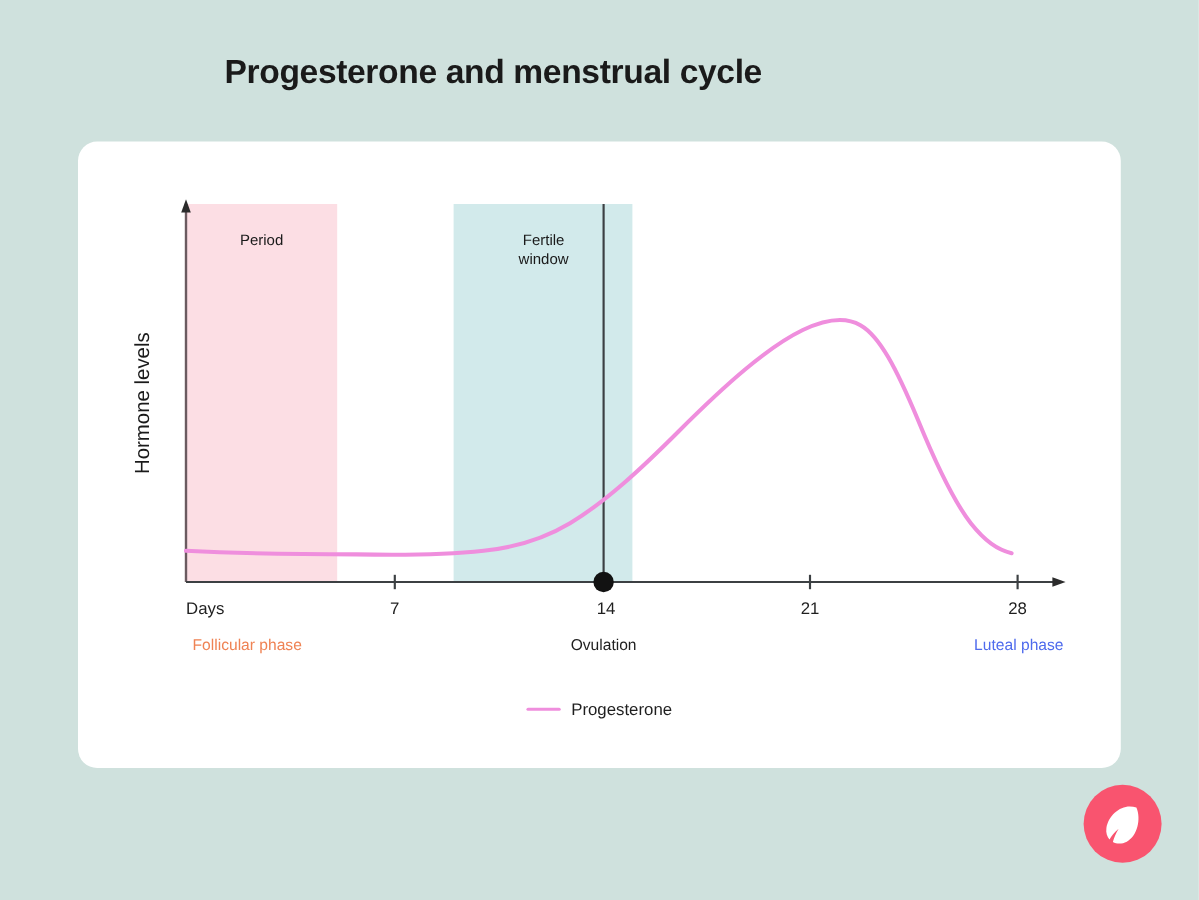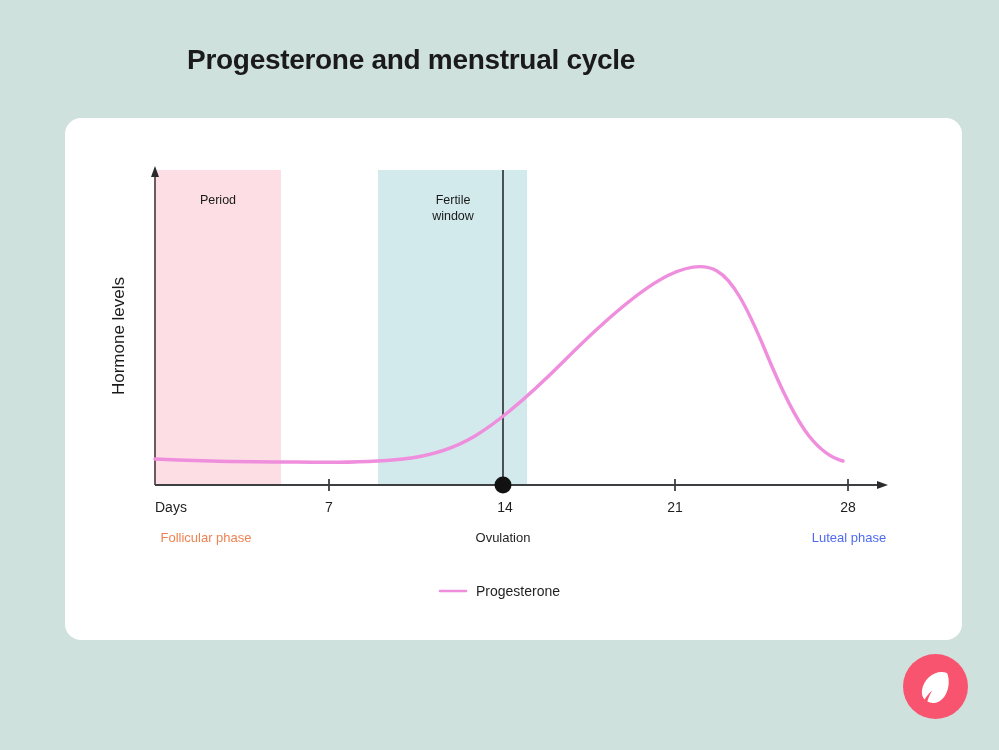--- a/index.html
+++ b/index.html
@@ -28,21 +28,20 @@
   }
 
   #chart-card {
     position: absolute;
     left: 65px;
     top: 118px;
     width: 869px;
     height: 522px;
     background: #ffffff;
     border-radius: 16px;
-    padding-left: 28px;
   }
 
   #chart-svg {
     position: absolute;
     left: 0;
     top: 0;
     width: 869px;
     height: 522px;
     display: block;
   }

